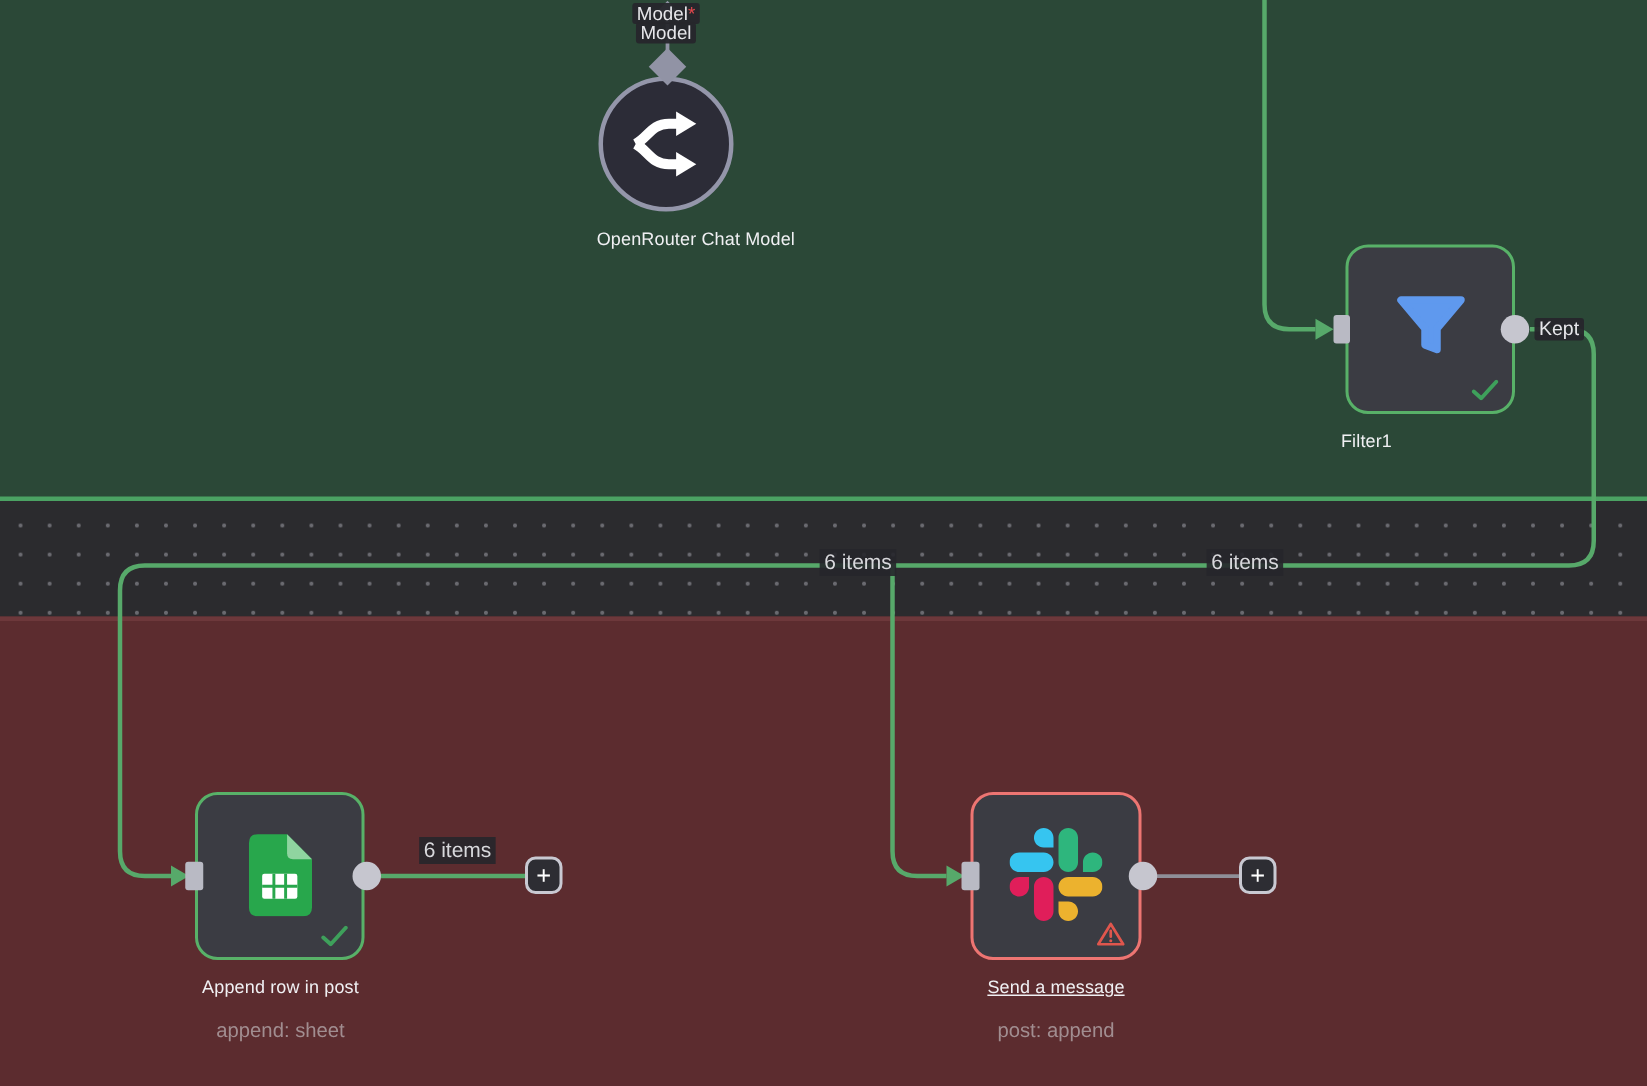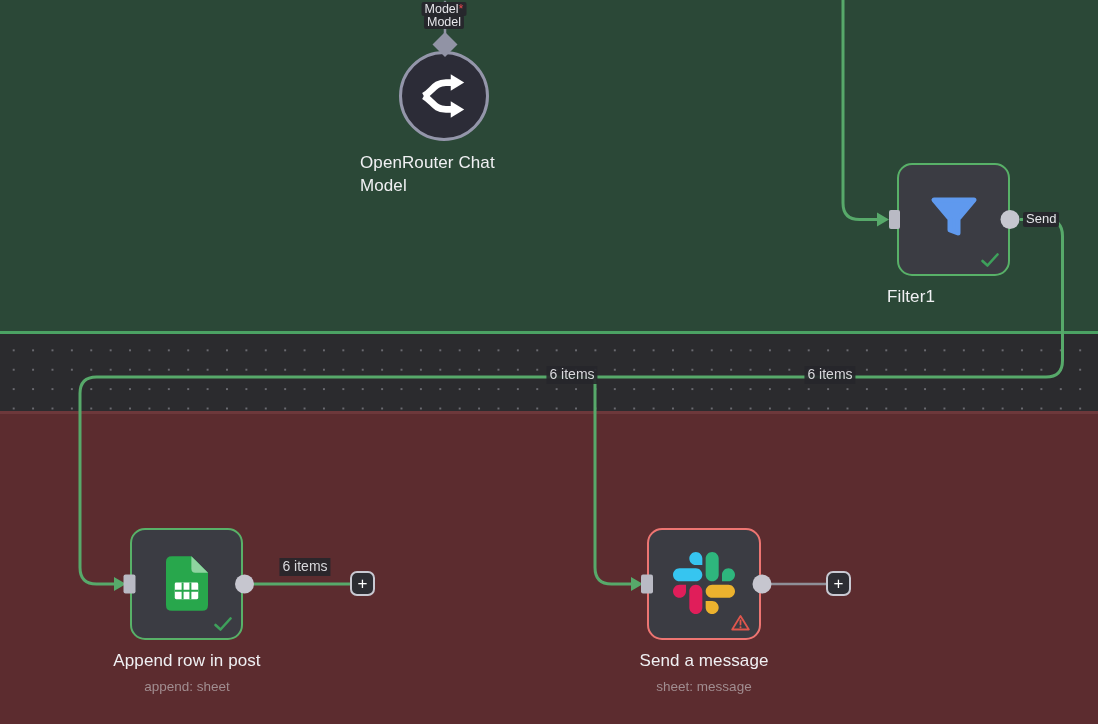--- a/index.html
+++ b/index.html
@@ -22,21 +22,21 @@
   }
   .node.error{border-color:#ed7572;}
   .round-node{
     position:absolute;border-radius:50%;background:#2c2c37;
     border:3px solid #9496aa;box-sizing:border-box;z-index:3;
     display:flex;align-items:center;justify-content:center;
   }
   .status-icon{position:absolute;right:9px;bottom:7px;}
   .node-title{
     position:absolute;transform:translateX(-50%);z-index:3;
-    color:#f0f0f3;font-size:17px;font-weight:500;text-align:left;
+    color:#f0f0f3;font-size:12px;font-weight:500;text-align:right;
     white-space:nowrap;letter-spacing:.1px;
   }
   .node-title.wrap{white-space:normal;width:170px;line-height:1.38;}
   .node-subtitle{
     position:absolute;transform:translateX(-50%);z-index:3;
     color:#a18d90;font-size:13.5px;text-align:center;white-space:nowrap;
   }
   .badge{
     position:absolute;z-index:5;background:rgba(38,38,43,.95);color:#e6e6ea;
     font-size:12.5px;line-height:1.15;padding:0 3px;border-radius:2px;white-space:nowrap;
@@ -133,36 +133,36 @@
       <path d="M45.2 25.8c-7.1 0-12.9-5.8-12.9-12.9S38.1 0 45.2 0s12.9 5.8 12.9 12.9v12.9H45.2zM45.2 32.3c7.1 0 12.9 5.8 12.9 12.9s-5.8 12.9-12.9 12.9H12.9C5.8 58.1 0 52.3 0 45.2s5.8-12.9 12.9-12.9h32.3z" fill="#36C5F0"></path>
       <path d="M97 45.2c0-7.1 5.8-12.9 12.9-12.9s12.9 5.8 12.9 12.9-5.8 12.9-12.9 12.9H97V45.2zM90.5 45.2c0 7.1-5.8 12.9-12.9 12.9s-12.9-5.8-12.9-12.9V12.9C64.7 5.8 70.5 0 77.6 0s12.9 5.8 12.9 12.9v32.3z" fill="#2EB67D"></path>
       <path d="M77.6 97c7.1 0 12.9 5.8 12.9 12.9s-5.8 12.9-12.9 12.9-12.9-5.8-12.9-12.9V97h12.9zM77.6 90.5c-7.1 0-12.9-5.8-12.9-12.9s5.8-12.9 12.9-12.9h32.3c7.1 0 12.9 5.8 12.9 12.9s-5.8 12.9-12.9 12.9H77.6z" fill="#ECB22E"></path>
     </svg>
     <svg class="status-icon" width="19" height="17" viewBox="0 0 19 17">
       <path d="M9.5 2 L17.8 15.5 H1.2 Z" fill="none" stroke="#e0564d" stroke-width="1.8" stroke-linejoin="round"></path>
       <line x1="9.5" y1="6.5" x2="9.5" y2="10.5" stroke="#e0564d" stroke-width="1.8" stroke-linecap="round"></line>
       <circle cx="9.5" cy="13.2" r="1" fill="#e0564d"></circle>
     </svg>
   </div>
-  <div class="node-title" style="left:704px;top:651px;">Send a message</div>
-  <div class="node-subtitle" style="left:704px;top:679px;">sheet: message</div>
+  <div class="node-title" style="left:704px;top:651px;text-decoration:underline;">Send a message</div>
+  <div class="node-subtitle" style="left:704px;top:679px;">post: append</div>
 
   <svg class="layer ports-layer" width="1098" height="724" viewBox="0 0 1098 724">
     <polygon points="445,32 457.5,44.5 445,57 432.5,44.5" fill="#9193a5"></polygon>
     <rect x="889" y="210" width="11" height="19" rx="2" fill="#b9bac4"></rect>
     <circle cx="1010" cy="219.5" r="9.5" fill="#c6c6cf"></circle>
     <rect x="123.5" y="574.5" width="12" height="19" rx="2" fill="#b9bac4"></rect>
     <circle cx="244.5" cy="584" r="9.5" fill="#c6c6cf"></circle>
     <rect x="641" y="574.5" width="12" height="19" rx="2" fill="#b9bac4"></rect>
     <circle cx="762" cy="584" r="9.5" fill="#c6c6cf"></circle>
   </svg>
 
   <div class="badge" style="left:444px;top:2px;transform:translateX(-50%);"><span>Model</span><span class="req">*</span></div>
   <div class="badge" style="left:444px;top:15px;transform:translateX(-50%);">Model</div>
-  <div class="badge" style="left:1023px;top:212px;font-size:13px;">Send</div>
+  <div class="badge" style="left:1023px;top:212px;font-size:13px;">Kept</div>
 
   <div class="items-label" style="left:572px;top:366px;">6 items</div>
   <div class="items-label" style="left:830px;top:366px;">6 items</div>
   <div class="items-label" style="left:305px;top:558px;">6 items</div>
 
   <div class="plus-btn" style="left:350px;top:571px;">
       <span>+</span>
     </div>
   <div class="plus-btn" style="left:826px;top:571px;">
       <span>+</span>

